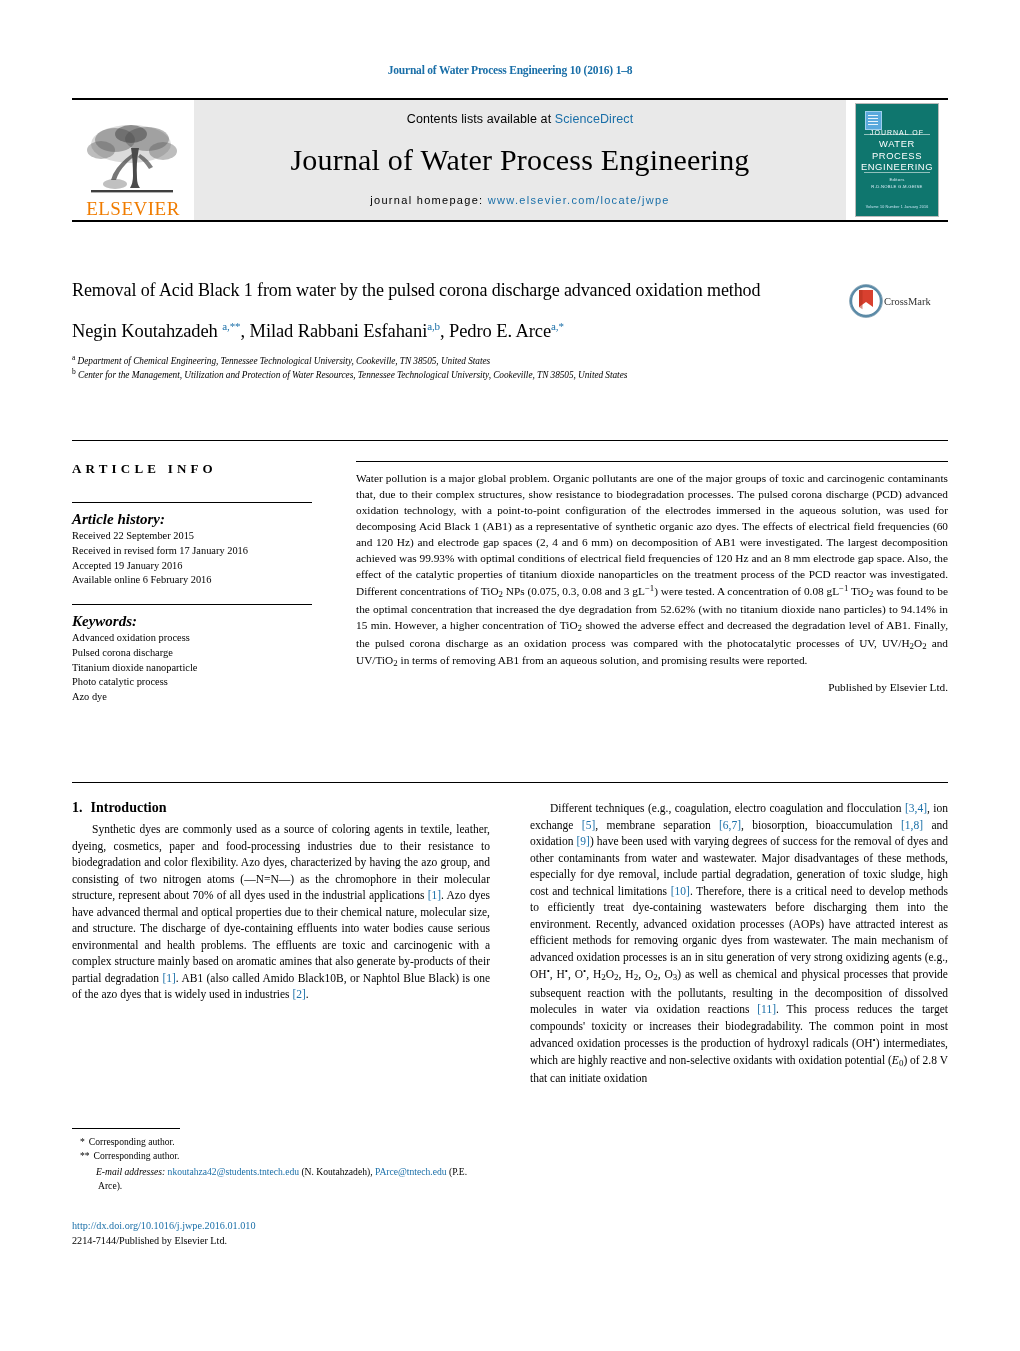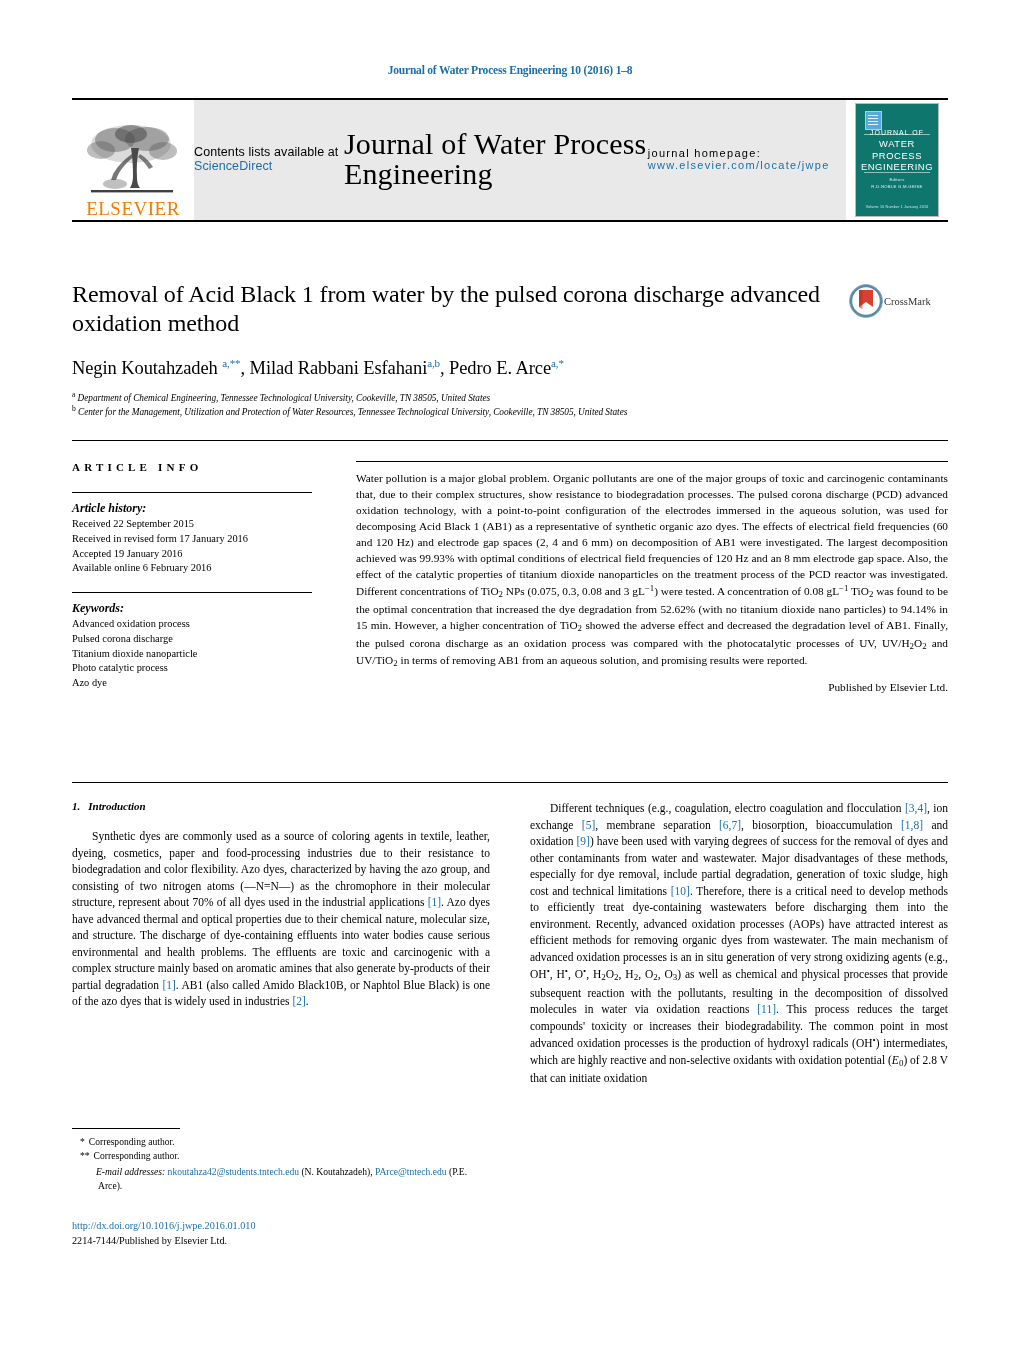--- a/index.html
+++ b/index.html
@@ -68,20 +68,21 @@
     font-size: 19px;
     letter-spacing: 0.5px;
     color: #F07C00;
     line-height: 1;
     margin-top: 1px;
   }
   .centre-band {
     flex: 1 1 auto;
     background: #e9e9e9;
     display: flex;
+    flex-direction: column;
     align-items: center;
     justify-content: space-between;
     padding: 12px 0 14px 0;
     box-sizing: border-box;
   }
   .contents-line {
     font-family: "Liberation Sans", sans-serif;
     font-size: 12.5px;
     color: #000;
     letter-spacing: 0.1px;
@@ -176,21 +177,21 @@
   }
 
   
   .title-area {
     position: absolute;
     top: 280px;
     left: 72px;
     width: 876px;
   }
   .art-title {
-    font-size: 24px;
+    font-size: 18px;
     line-height: 1.22;
     font-weight: normal;
     margin: 0;
     width: 790px;
     letter-spacing: -0.1px;
   }
   .crossmark {
     position: absolute;
     top: 3px;
     right: 0;
@@ -247,32 +248,32 @@
   }
   .ia-cols {
     display: flex;
     gap: 44px;
   }
   .col-info { width: 240px; flex: 0 0 240px; }
   .col-abs  { flex: 1 1 auto; }
 
   .sec-head {
     font-family: "Liberation Serif", serif;
-    font-size: 11px;
+    font-size: 13px;
     font-weight: bold;
     letter-spacing: 4.2px;
-    margin: 0 0 19px 0;
+    margin: 0 0 25px 0;
   }
   .hr-thin {
     border: 0;
     border-top: 0.9px solid #000;
     margin: 0 0 8px 0;
   }
   .info-sub {
-    font-size: 12px;
+    font-size: 15px;
     font-style: italic;
     font-weight: bold;
     margin: 0 0 1px 0;
   }
   .info-line {
     font-size: 10.4px;
     line-height: 1.42;
   }
   .info-gap { height: 16px; }
 
@@ -302,24 +303,23 @@
   .body-cols {
     position: absolute;
     top: 800px;
     left: 72px;
     width: 876px;
     display: flex;
     gap: 40px;
   }
   .bcol { width: 418px; flex: 0 0 418px; }
   .h2 {
-    font-size: 11px;
+    font-size: 14px;
     font-weight: bold;
-    margin: 0 0 16px 0;
-    font-style: italic;
+    margin: 0 0 5px 0;
   }
   .h2 .num { margin-right: 8px; }
   .para {
     font-size: 11.5px;
     line-height: 1.44;
     text-align: justify;
     margin: 0;
     text-indent: 20px;
   }
   .ref { color: #1a6fa8; }

